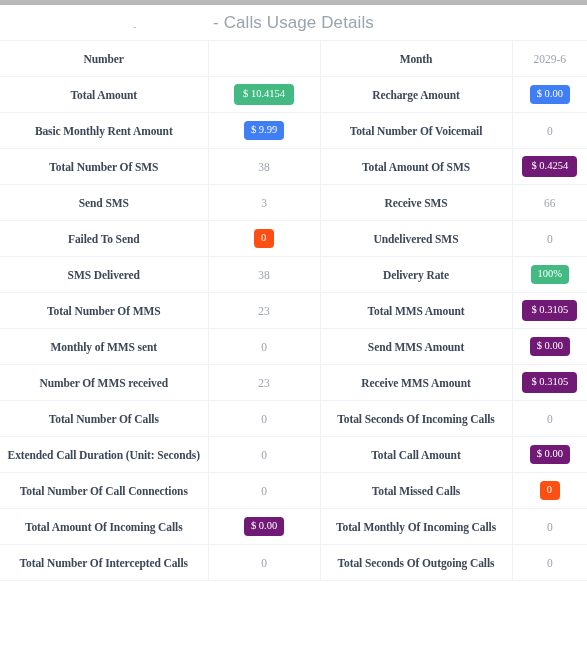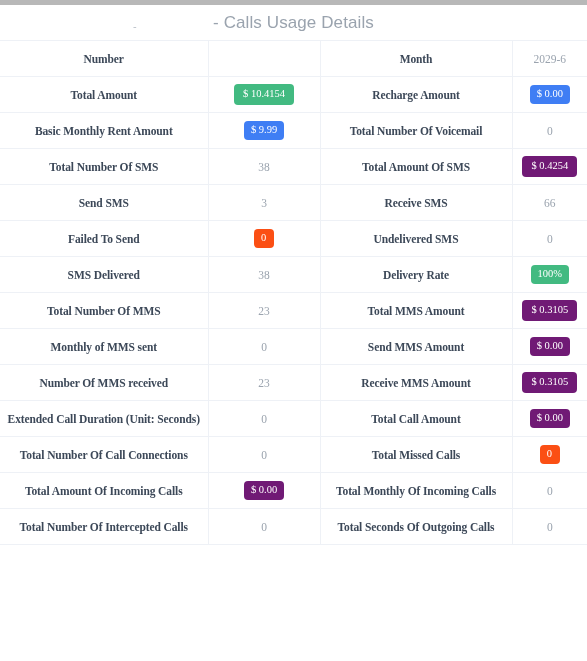--- a/index.html
+++ b/index.html
@@ -165,20 +165,26 @@
           <td class="label">Send MMS Amount</td>
           <td class="value"><span class="badge badge-warning">$ 0.00</span></td>
         </tr>
         <tr>
           <td class="label">Number Of MMS received</td>
           <td class="value">23</td>
           <td class="label">Receive MMS Amount</td>
           <td class="value"><span class="badge badge-warning badge-wide">$ 0.3105</span></td>
         </tr>
         <tr>
+          <td class="label">Total Number Of Calls</td>
+          <td class="value">0</td>
+          <td class="label">Total Seconds Of Incoming Calls</td>
+          <td class="value">0</td>
+        </tr>
+        <tr>
           <td class="label">Extended Call Duration (Unit: Seconds)</td>
           <td class="value">0</td>
           <td class="label">Total Call Amount</td>
           <td class="value"><span class="badge badge-warning">$ 0.00</span></td>
         </tr>
         <tr>
           <td class="label">Total Number Of Call Connections</td>
           <td class="value">0</td>
           <td class="label">Total Missed Calls</td>
           <td class="value"><span class="badge badge-danger">0</span></td>

